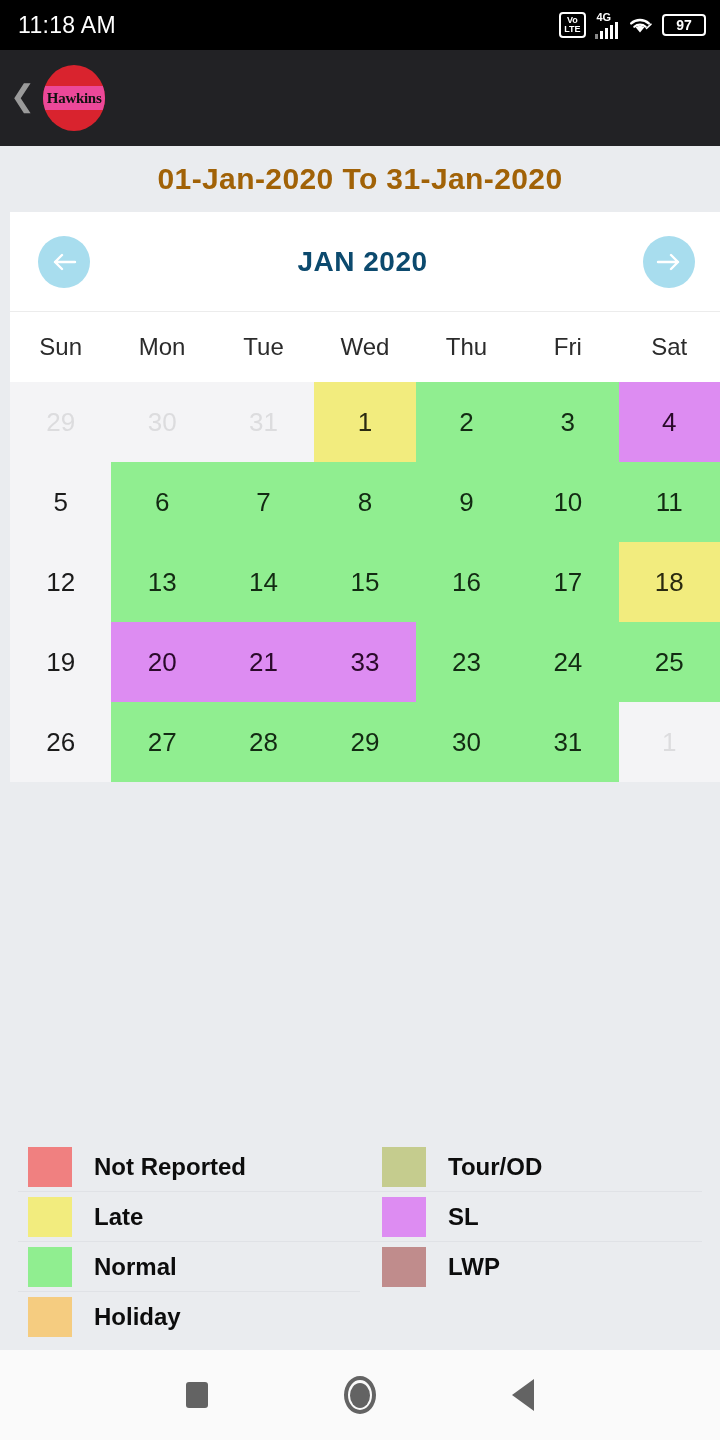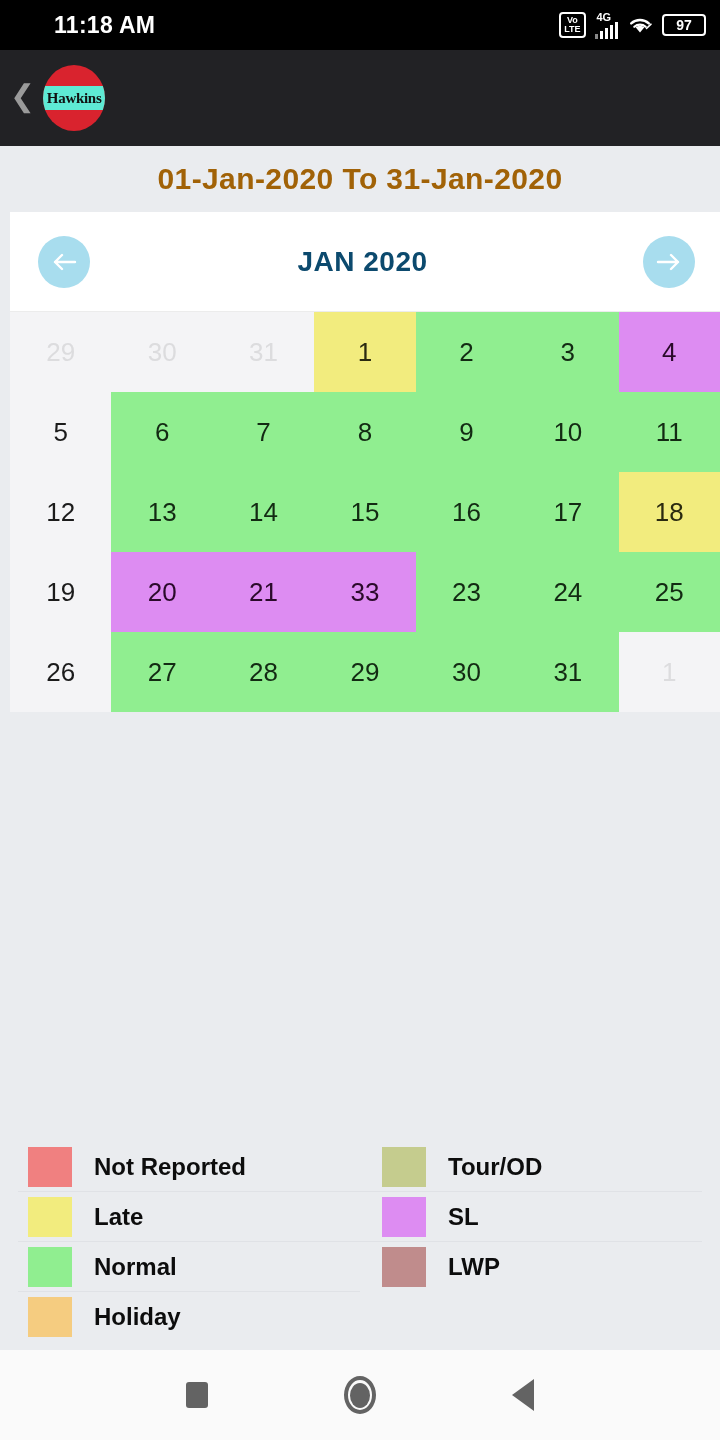--- a/index.html
+++ b/index.html
@@ -10,21 +10,21 @@
     overflow:hidden;
   }
   #screen { position:relative; width:720px; height:1440px; background:#EAECEF; }
 
   
   .statusbar {
     height:50px; background:#000; color:#fff;
     display:flex; align-items:center; justify-content:space-between;
     padding:0 14px 0 18px;
   }
-  .clock { font-size:23px; font-weight:bold; letter-spacing:.3px;margin-left:36px; }
+  .clock { font-size:23px; font-weight:normal; letter-spacing:.3px; }
   .sb-right { display:flex; align-items:center; gap:9px; }
   .volte {
     border:2px solid #fff; border-radius:4px;
     font-size:9px; font-weight:bold; line-height:9px;
     padding:2px 3px; text-align:center;
   }
   .volte span { display:block; }
   .net { display:flex; align-items:flex-end; gap:2px; position:relative; padding-top:10px; }
   .net .g4 { position:absolute; top:-1px; left:2px; font-size:11px; font-weight:bold; }
   .bars { display:flex; align-items:flex-end; gap:1.5px; }
@@ -48,21 +48,21 @@
     display:flex; align-items:center; gap:6px; padding-left:8px;
   }
   .back-chevron { color:#9a9a9a; font-size:30px; line-height:1; padding:0 2px 4px 2px; }
   .logo {
     width:62px; height:66px; border-radius:50%;
     background:#D9232E; position:relative; overflow:hidden;
     display:flex; align-items:center; justify-content:center;
   }
   .logo-band {
     position:absolute; left:0; right:0; top:50%; transform:translateY(-50%);
-    height:24px; background:#5eead4;
+    height:24px; background:#ec4899;
     display:flex; align-items:center; justify-content:center;
   }
   .logo-band span {
     font-family:"Liberation Serif", serif;
     font-size:15px; font-weight:bold; color:#111;
     letter-spacing:-.3px;
   }
 
   
   .range-title {
@@ -179,20 +179,29 @@
         </svg>
       </button>
       <div class="month-label">JAN 2020</div>
       <button class="navbtn">
         <svg width="26" height="22" viewBox="0 0 26 22">
           <path d="M2 11 H22 M15 4 L22 11 L15 18" stroke="#fff" stroke-width="2.4" fill="none" stroke-linecap="round" stroke-linejoin="round"></path>
         </svg>
       </button>
     </div>
 
+    <div class="dow-row">
+      <div class="dow">Sun</div>
+      <div class="dow">Mon</div>
+      <div class="dow">Tue</div>
+      <div class="dow">Wed</div>
+      <div class="dow">Thu</div>
+      <div class="dow">Fri</div>
+      <div class="dow">Sat</div>
+    </div>
 
     <div class="weeks" id="weeks">
         <div class="week">
           <div class="cell out">29</div>
           <div class="cell out">30</div>
           <div class="cell out">31</div>
           <div class="cell late">1</div>
           <div class="cell normal">2</div>
           <div class="cell normal">3</div>
           <div class="cell sl">4</div>

